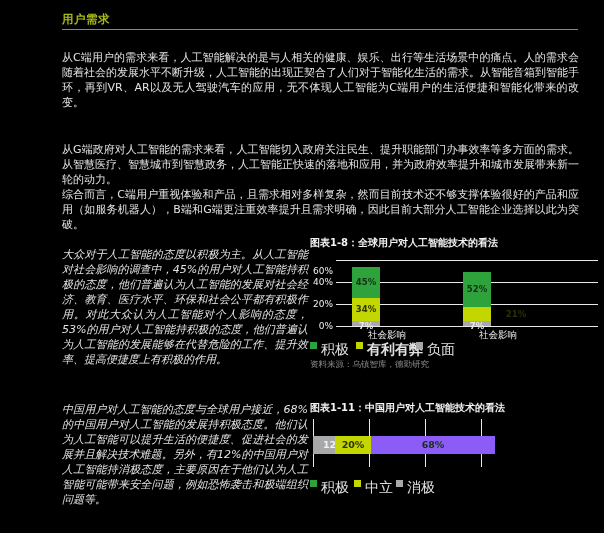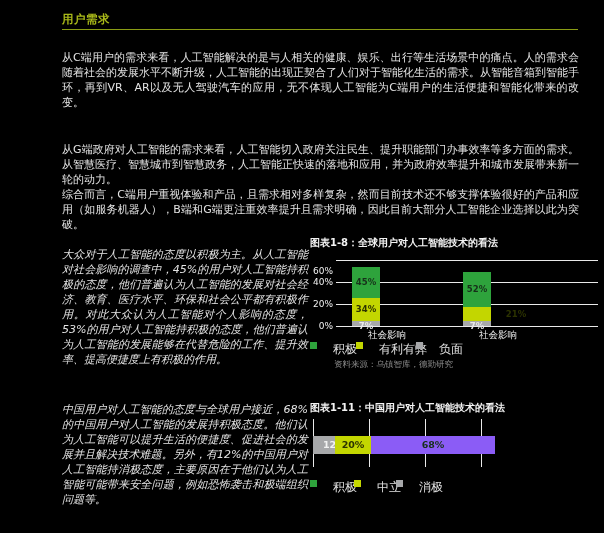--- a/index.html
+++ b/index.html
@@ -15,21 +15,21 @@
   .plot{position:absolute;left:0;}
   .gridline-h{position:absolute;height:1px;background:#e9e9e9;}
   .gridline-v{position:absolute;width:1px;background:#e9e9e9;}
   .y-tick{position:absolute;left:0;width:23px;text-align:right;font-size:9px;color:#f0f0f0;}
   .bar-seg{position:absolute;}
   .seg-label{position:absolute;width:100%;text-align:center;font-size:8.5px;font-weight:bold;}
   .cat-label{position:absolute;text-align:right;font-size:9.5px;color:#f0f0f0;}
   .legend{position:absolute;left:0;height:10px;}
   .legend-item{position:absolute;top:0;height:8px;}
   .legend-swatch{position:absolute;left:0;top:0;width:7px;height:7px;}
-  .legend-label{position:absolute;left:23px;top:-1px;font-size:12px;color:#e0e0e0;white-space:nowrap;}
+  .legend-label{position:absolute;left:11px;top:-1px;font-size:14px;color:#e0e0e0;white-space:nowrap;}
   .chart-source{position:absolute;left:0;font-size:8.5px;white-space:nowrap;}
 </style>
 </head>
 <body>
 
 <div class="page" style="background: rgb(0, 0, 0);">
 
   <h1 class="page-title" style="color: rgb(169, 185, 25);">用户需求</h1>
   <div class="heading-rule" style="background: rgb(138, 156, 20);"></div>
 
@@ -70,30 +70,30 @@
         <div class="bar-seg" style="left: 153px; width: 28px; top: 65px; height: 5px; background: rgb(167, 168, 170);">
           <div class="seg-label" style="top: 0px; color: rgb(232, 232, 232); line-height: 11px;">7%</div>
         </div>
         <div class="cat-label" style="left: 127px; width: 80px; top: 73px;">社会影响</div>
       </div>
     <div class="legend" id="legend1" style="top:106px;width:292px">
         <div class="legend-item" style="left: 0px; width: 60px;">
           <div class="legend-swatch" style="background: rgb(46, 163, 60);"></div>
           <div class="legend-label">积极</div>
         </div>
-        <div class="legend-item" style="left: 46px; width: 60px;">
+        <div class="legend-item" style="left: 46px; width: 60px; font-weight: bold;">
           <div class="legend-swatch" style="background: rgb(195, 214, 0);"></div>
           <div class="legend-label">有利有弊</div>
         </div>
         <div class="legend-item" style="left: 106px; width: 60px;">
           <div class="legend-swatch" style="background: rgb(167, 168, 170);"></div>
           <div class="legend-label">负面</div>
         </div>
       </div>
-    <div class="chart-source" style="top: 123px; color: rgb(140, 140, 140); margin-left: 24px;">资料来源：乌镇智库，德勤研究</div>
+    <div class="chart-source" style="top: 123px; color: rgb(140, 140, 140);">资料来源：乌镇智库，德勤研究</div>
   </div>
 
   <div class="chart" style="left:310px;top:401px;height:95px">
     <div class="chart-title">图表1-11：中国用户对人工智能技术的看法</div>
     <div class="plot" id="plot2" style="top:18px;width:292px;height:52px">
         <div class="gridline-v" style="left: 3px; top: 0px; height: 48px;"></div>
         <div class="gridline-v" style="left: 59px; top: 0px; height: 48px;"></div>
         <div class="gridline-v" style="left: 115px; top: 0px; height: 48px;"></div>
         <div class="gridline-v" style="left: 171px; top: 0px; height: 48px;"></div>
         <div class="bar-seg" style="left: 3px; top: 17px; width: 22px; height: 18px; background: rgb(167, 168, 170);">

